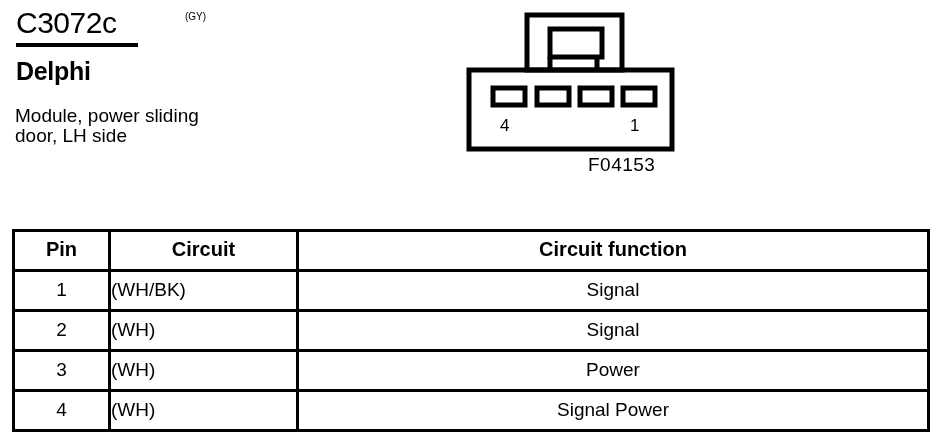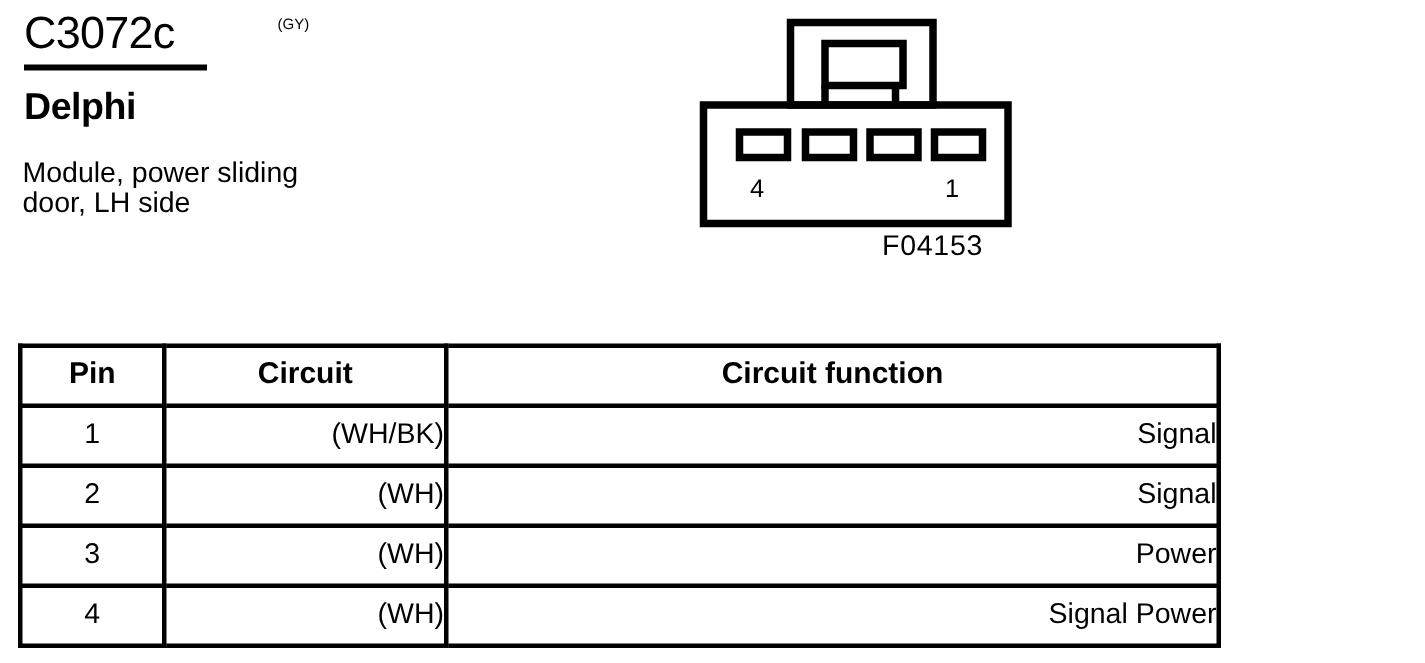--- a/index.html
+++ b/index.html
@@ -85,40 +85,40 @@
     line-height: 18px;
     white-space: nowrap;
     margin-left: 28px;
   }
 
   
   #pinout-table {
     position: absolute;
     left: 12px;
     top: 229px;
-    width: 802px;
+    width: 918px;
     border-collapse: collapse;
     table-layout: fixed;
   }
   #pinout-table td, #pinout-table th {
     border: 3px solid #000000;
     height: 35px;
     padding: 0 0 2px 0;
     font-size: 19px;
     font-weight: normal;
     vertical-align: middle;
   }
   #pinout-table thead th {
     font-weight: bold;
     font-size: 20px;
     text-align: center;
   }
   .col-pin   { width: 93px;  text-align: center; }
-  .col-circ  { width: 185px; text-align: right; }
-  .col-func  { text-align: right; padding-left: 14px; }
+  .col-circ  { width: 185px; text-align: left; }
+  .col-func  { text-align: center; padding-left: 14px; }
   thead .col-func { text-align: center; padding-left: 0; }
 </style>
 </head>
 <body>
 
 <div>
   <div id="connector-id">C3072c</div>
 
   <div id="connector-color-code">(GY)</div>
 

